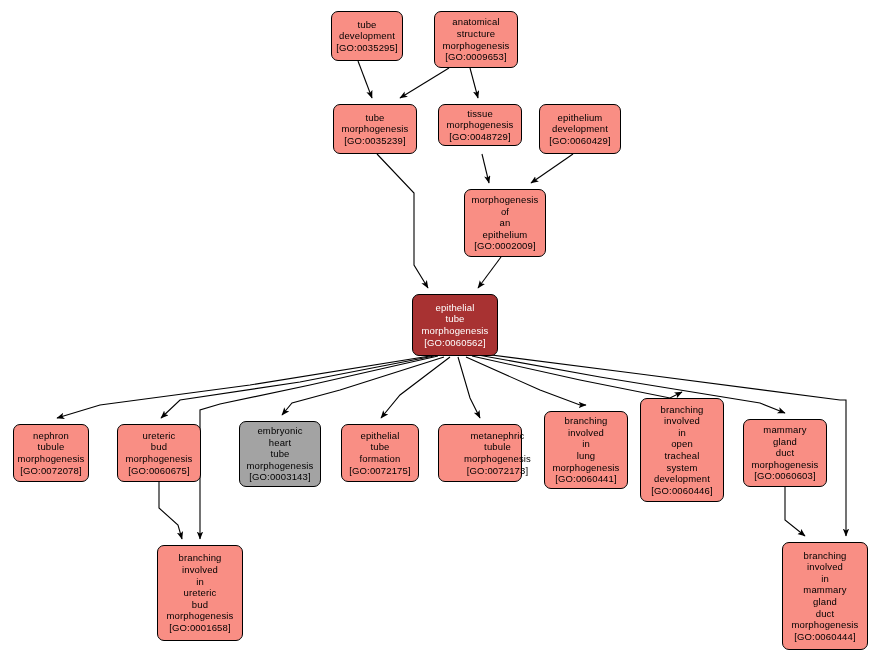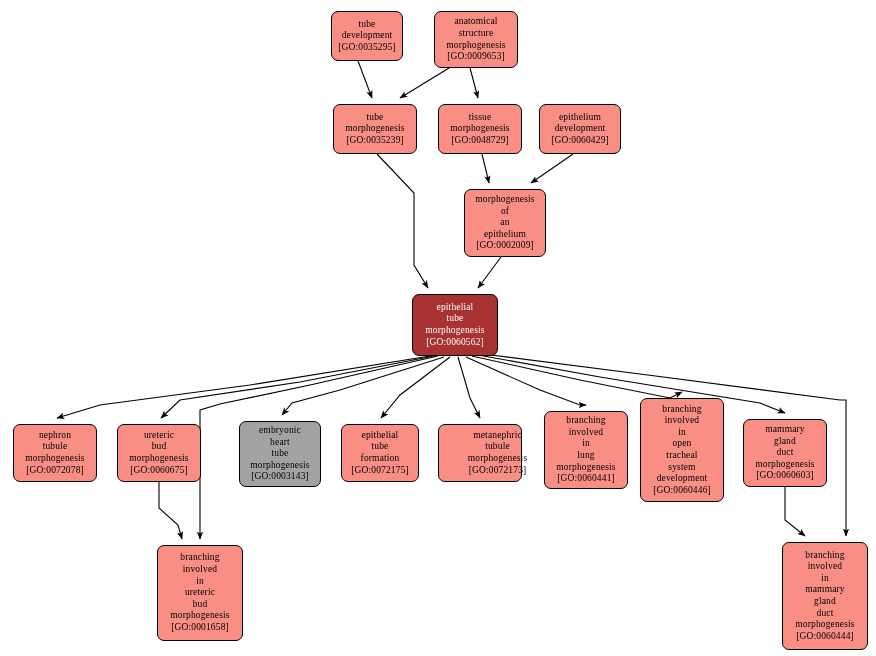--- a/index.html
+++ b/index.html
@@ -6,21 +6,21 @@
   html, body {
     margin: 0;
     padding: 0;
     background: #ffffff;
   }
   #canvas {
     position: relative;
     width: 876px;
     height: 656px;
     background: #ffffff;
-    font-family: Liberation Serif, serif;
+    font-family: Liberation Sans, sans-serif;
     overflow: hidden;
   }
   #edge-layer {
     position: absolute;
     left: 0;
     top: 0;
     width: 876px;
     height: 656px;
     pointer-events: none;
   }
@@ -100,21 +100,21 @@
         <span class="go-label">anatomical
 structure
 morphogenesis</span>
         <span class="go-id">[GO:0009653]</span>
       </div>
       <div class="go-node" style="left: 333px; top: 104px; width: 84px; height: 50px; background: rgb(249, 142, 132);">
         <span class="go-label">tube
 morphogenesis</span>
         <span class="go-id">[GO:0035239]</span>
       </div>
-      <div class="go-node" style="left: 438px; top: 104px; width: 84px; height: 50px; background: rgb(249, 142, 132);">
+      <div class="go-node" style="left: 438px; top: 104px; width: 84px; height: 42px; background: rgb(249, 142, 132);">
         <span class="go-label">tissue
 morphogenesis</span>
         <span class="go-id">[GO:0048729]</span>
       </div>
       <div class="go-node" style="left: 539px; top: 104px; width: 82px; height: 50px; background: rgb(249, 142, 132);">
         <span class="go-label">epithelium
 development</span>
         <span class="go-id">[GO:0060429]</span>
       </div>
       <div class="go-node" style="left: 464px; top: 189px; width: 82px; height: 68px; background: rgb(249, 142, 132);">
@@ -123,21 +123,21 @@
 an
 epithelium</span>
         <span class="go-id">[GO:0002009]</span>
       </div>
       <div class="go-node selected" style="left: 412px; top: 294px; width: 86px; height: 62px; background: rgb(168, 50, 50); color: rgb(255, 255, 255);">
         <span class="go-label">epithelial
 tube
 morphogenesis</span>
         <span class="go-id">[GO:0060562]</span>
       </div>
-      <div class="go-node" style="left: 13px; top: 424px; width: 84px; height: 58px; background: rgb(249, 142, 132);">
+      <div class="go-node" style="left: 13px; top: 424px; width: 76px; height: 58px; background: rgb(249, 142, 132);">
         <span class="go-label">nephron
 tubule
 morphogenesis</span>
         <span class="go-id">[GO:0072078]</span>
       </div>
       <div class="go-node" style="left: 117px; top: 424px; width: 84px; height: 58px; background: rgb(249, 142, 132);">
         <span class="go-label">ureteric
 bud
 morphogenesis</span>
         <span class="go-id">[GO:0060675]</span>

